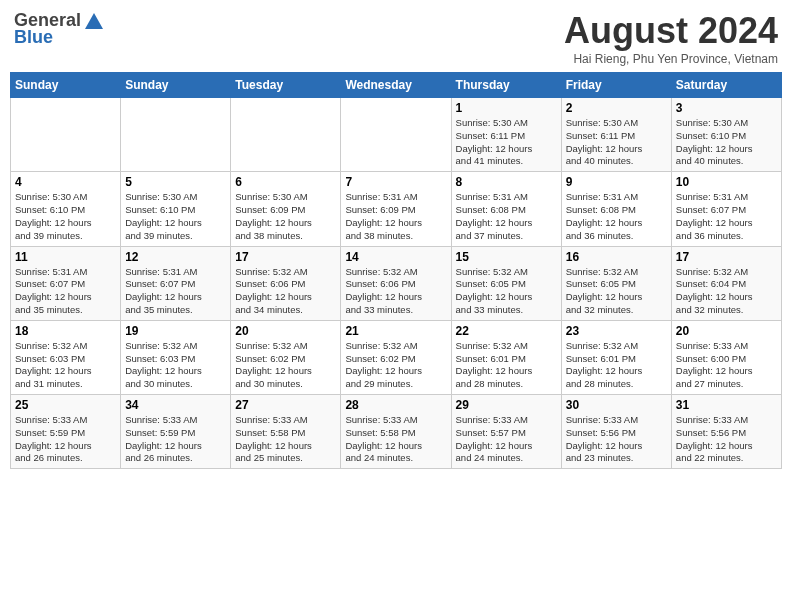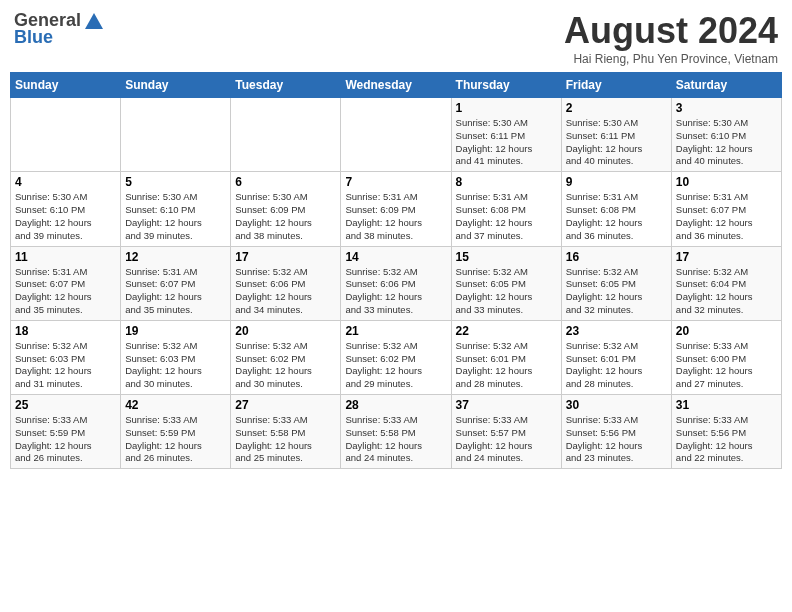--- a/index.html
+++ b/index.html
@@ -294,42 +294,42 @@
       </tr>
       <tr>
         <td>
           <span class="day-number">25</span>
           <div class="day-info" style="white-space: pre-line;">Sunrise: 5:33 AM
 Sunset: 5:59 PM
 Daylight: 12 hours
 and 26 minutes.</div>
         </td>
         <td>
-          <span class="day-number">42</span>
+          <span class="day-number">34</span>
           <div class="day-info" style="white-space: pre-line;">Sunrise: 5:33 AM
 Sunset: 5:59 PM
 Daylight: 12 hours
 and 26 minutes.</div>
         </td>
         <td>
           <span class="day-number">27</span>
           <div class="day-info" style="white-space: pre-line;">Sunrise: 5:33 AM
 Sunset: 5:58 PM
 Daylight: 12 hours
 and 25 minutes.</div>
         </td>
         <td>
           <span class="day-number">28</span>
           <div class="day-info" style="white-space: pre-line;">Sunrise: 5:33 AM
 Sunset: 5:58 PM
 Daylight: 12 hours
 and 24 minutes.</div>
         </td>
         <td>
-          <span class="day-number">37</span>
+          <span class="day-number">29</span>
           <div class="day-info" style="white-space: pre-line;">Sunrise: 5:33 AM
 Sunset: 5:57 PM
 Daylight: 12 hours
 and 24 minutes.</div>
         </td>
         <td>
           <span class="day-number">30</span>
           <div class="day-info" style="white-space: pre-line;">Sunrise: 5:33 AM
 Sunset: 5:56 PM
 Daylight: 12 hours

